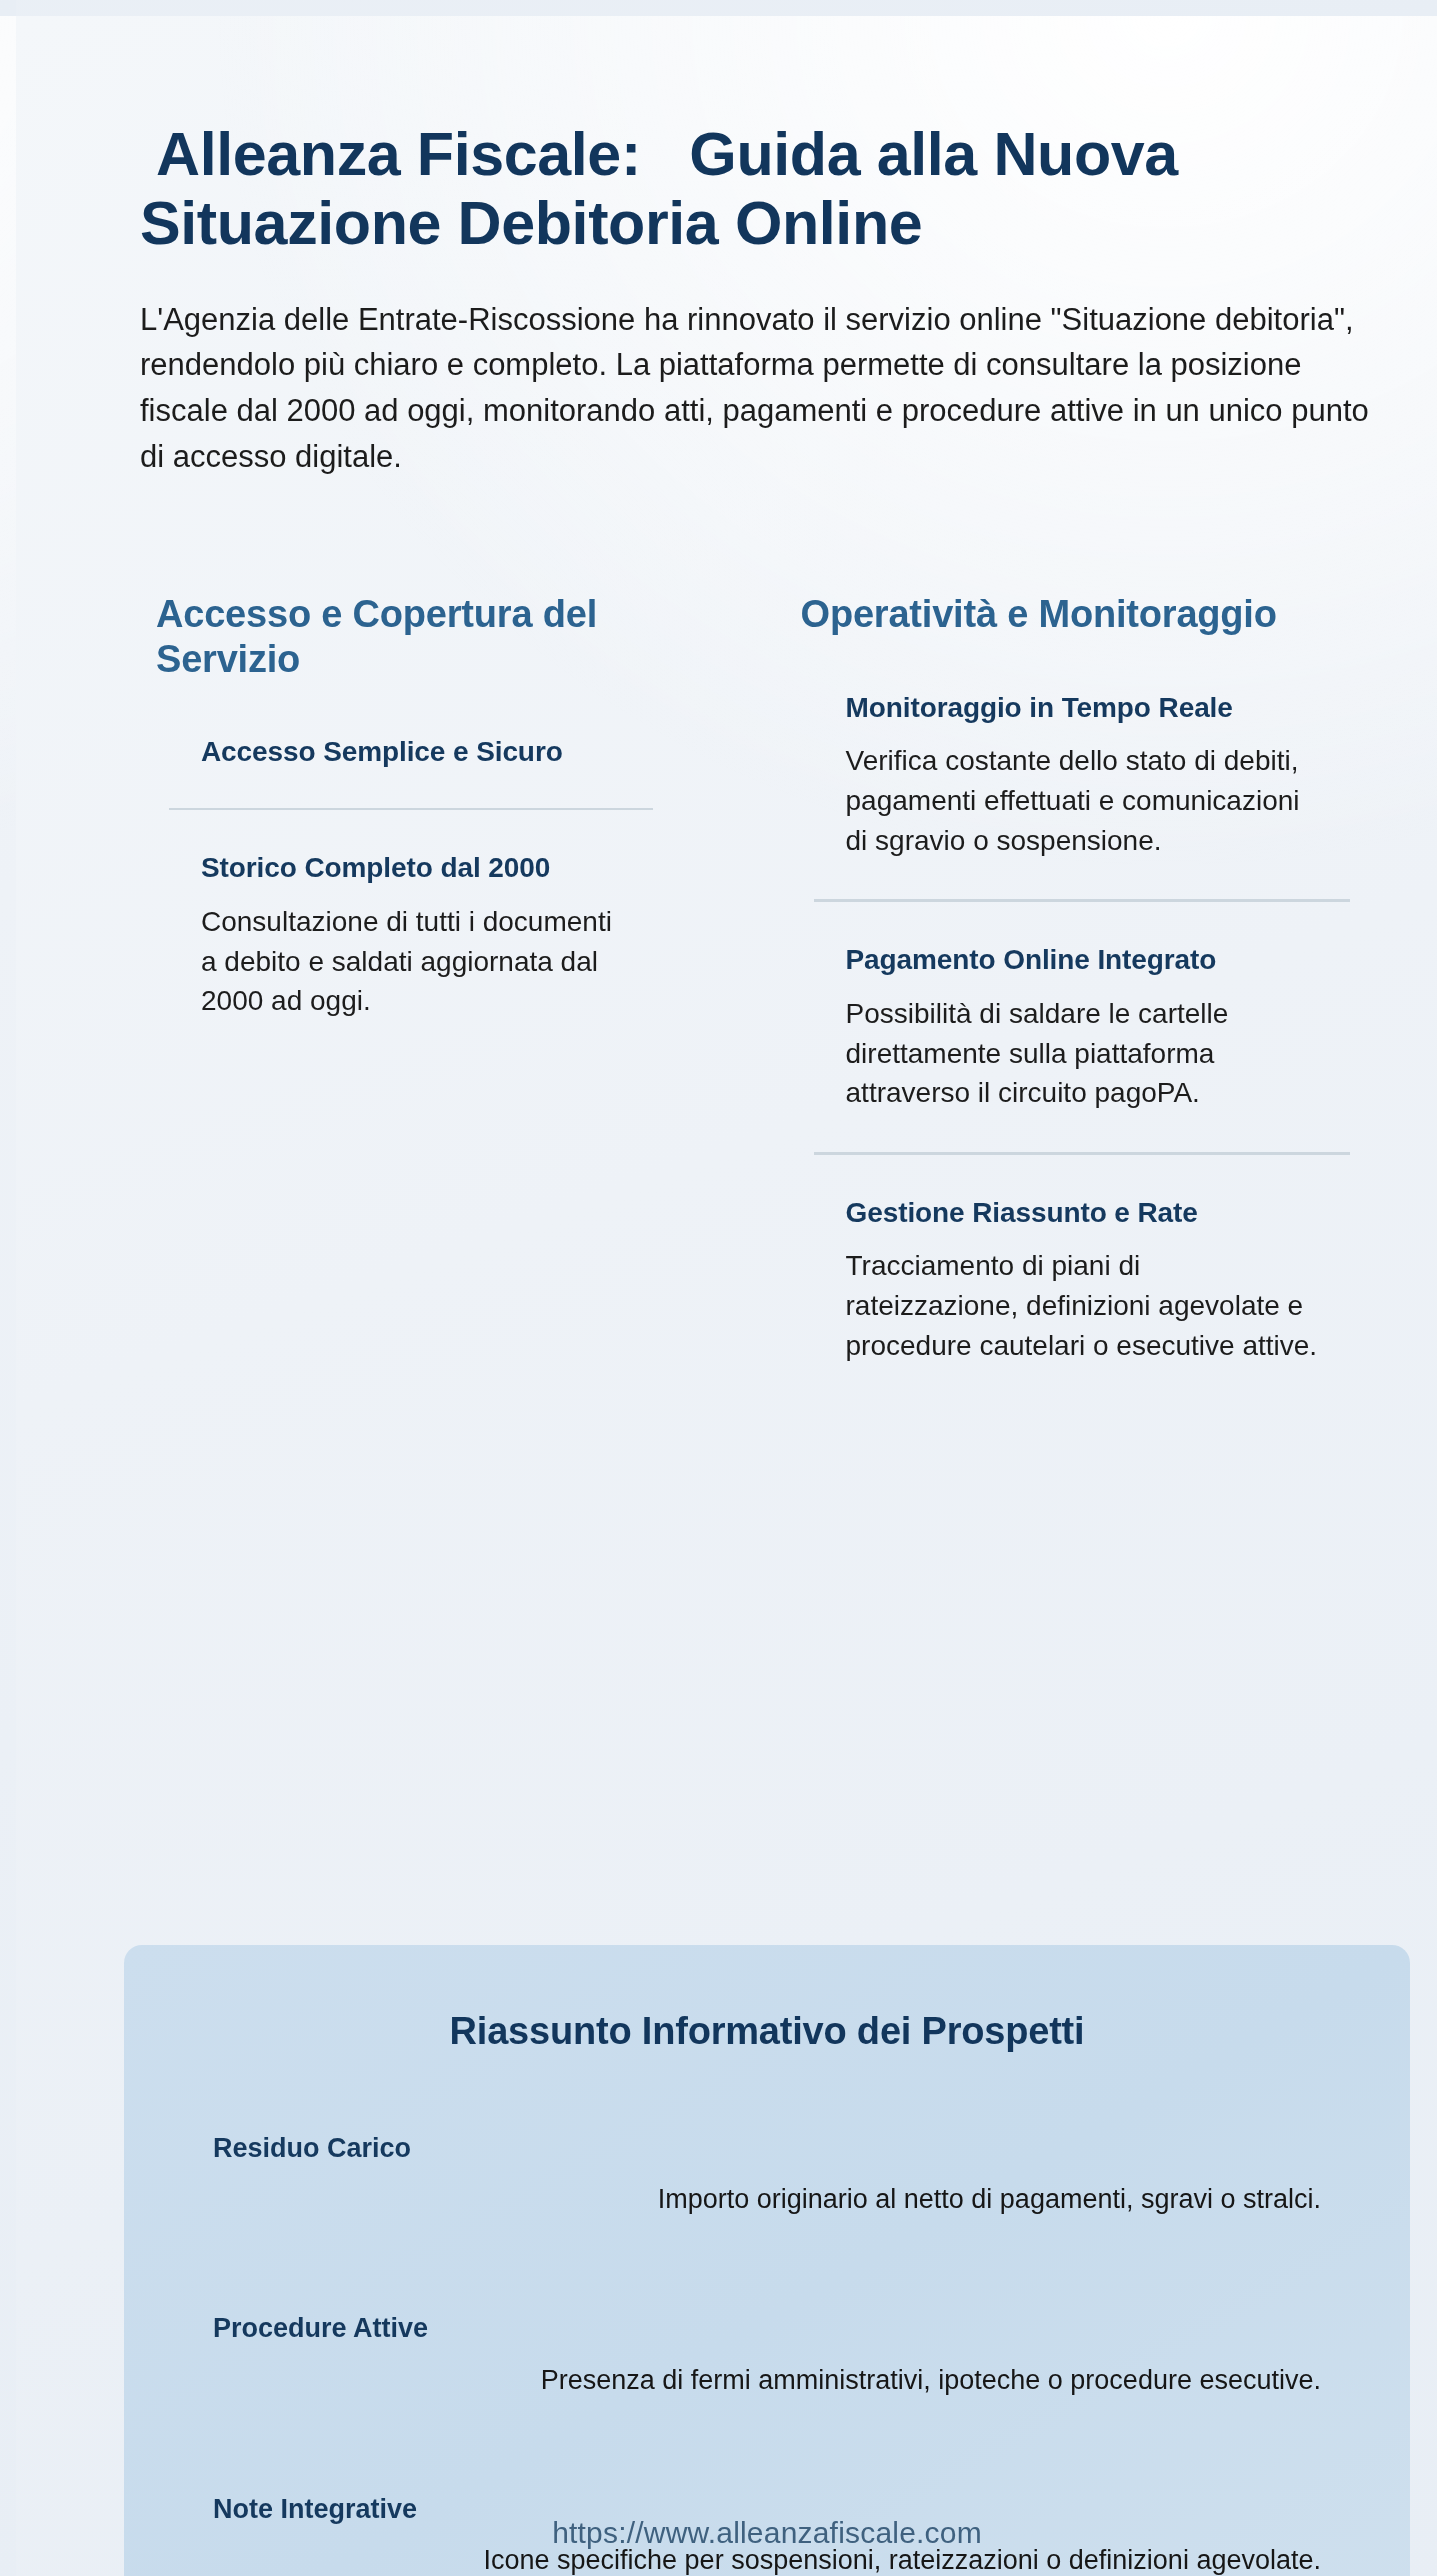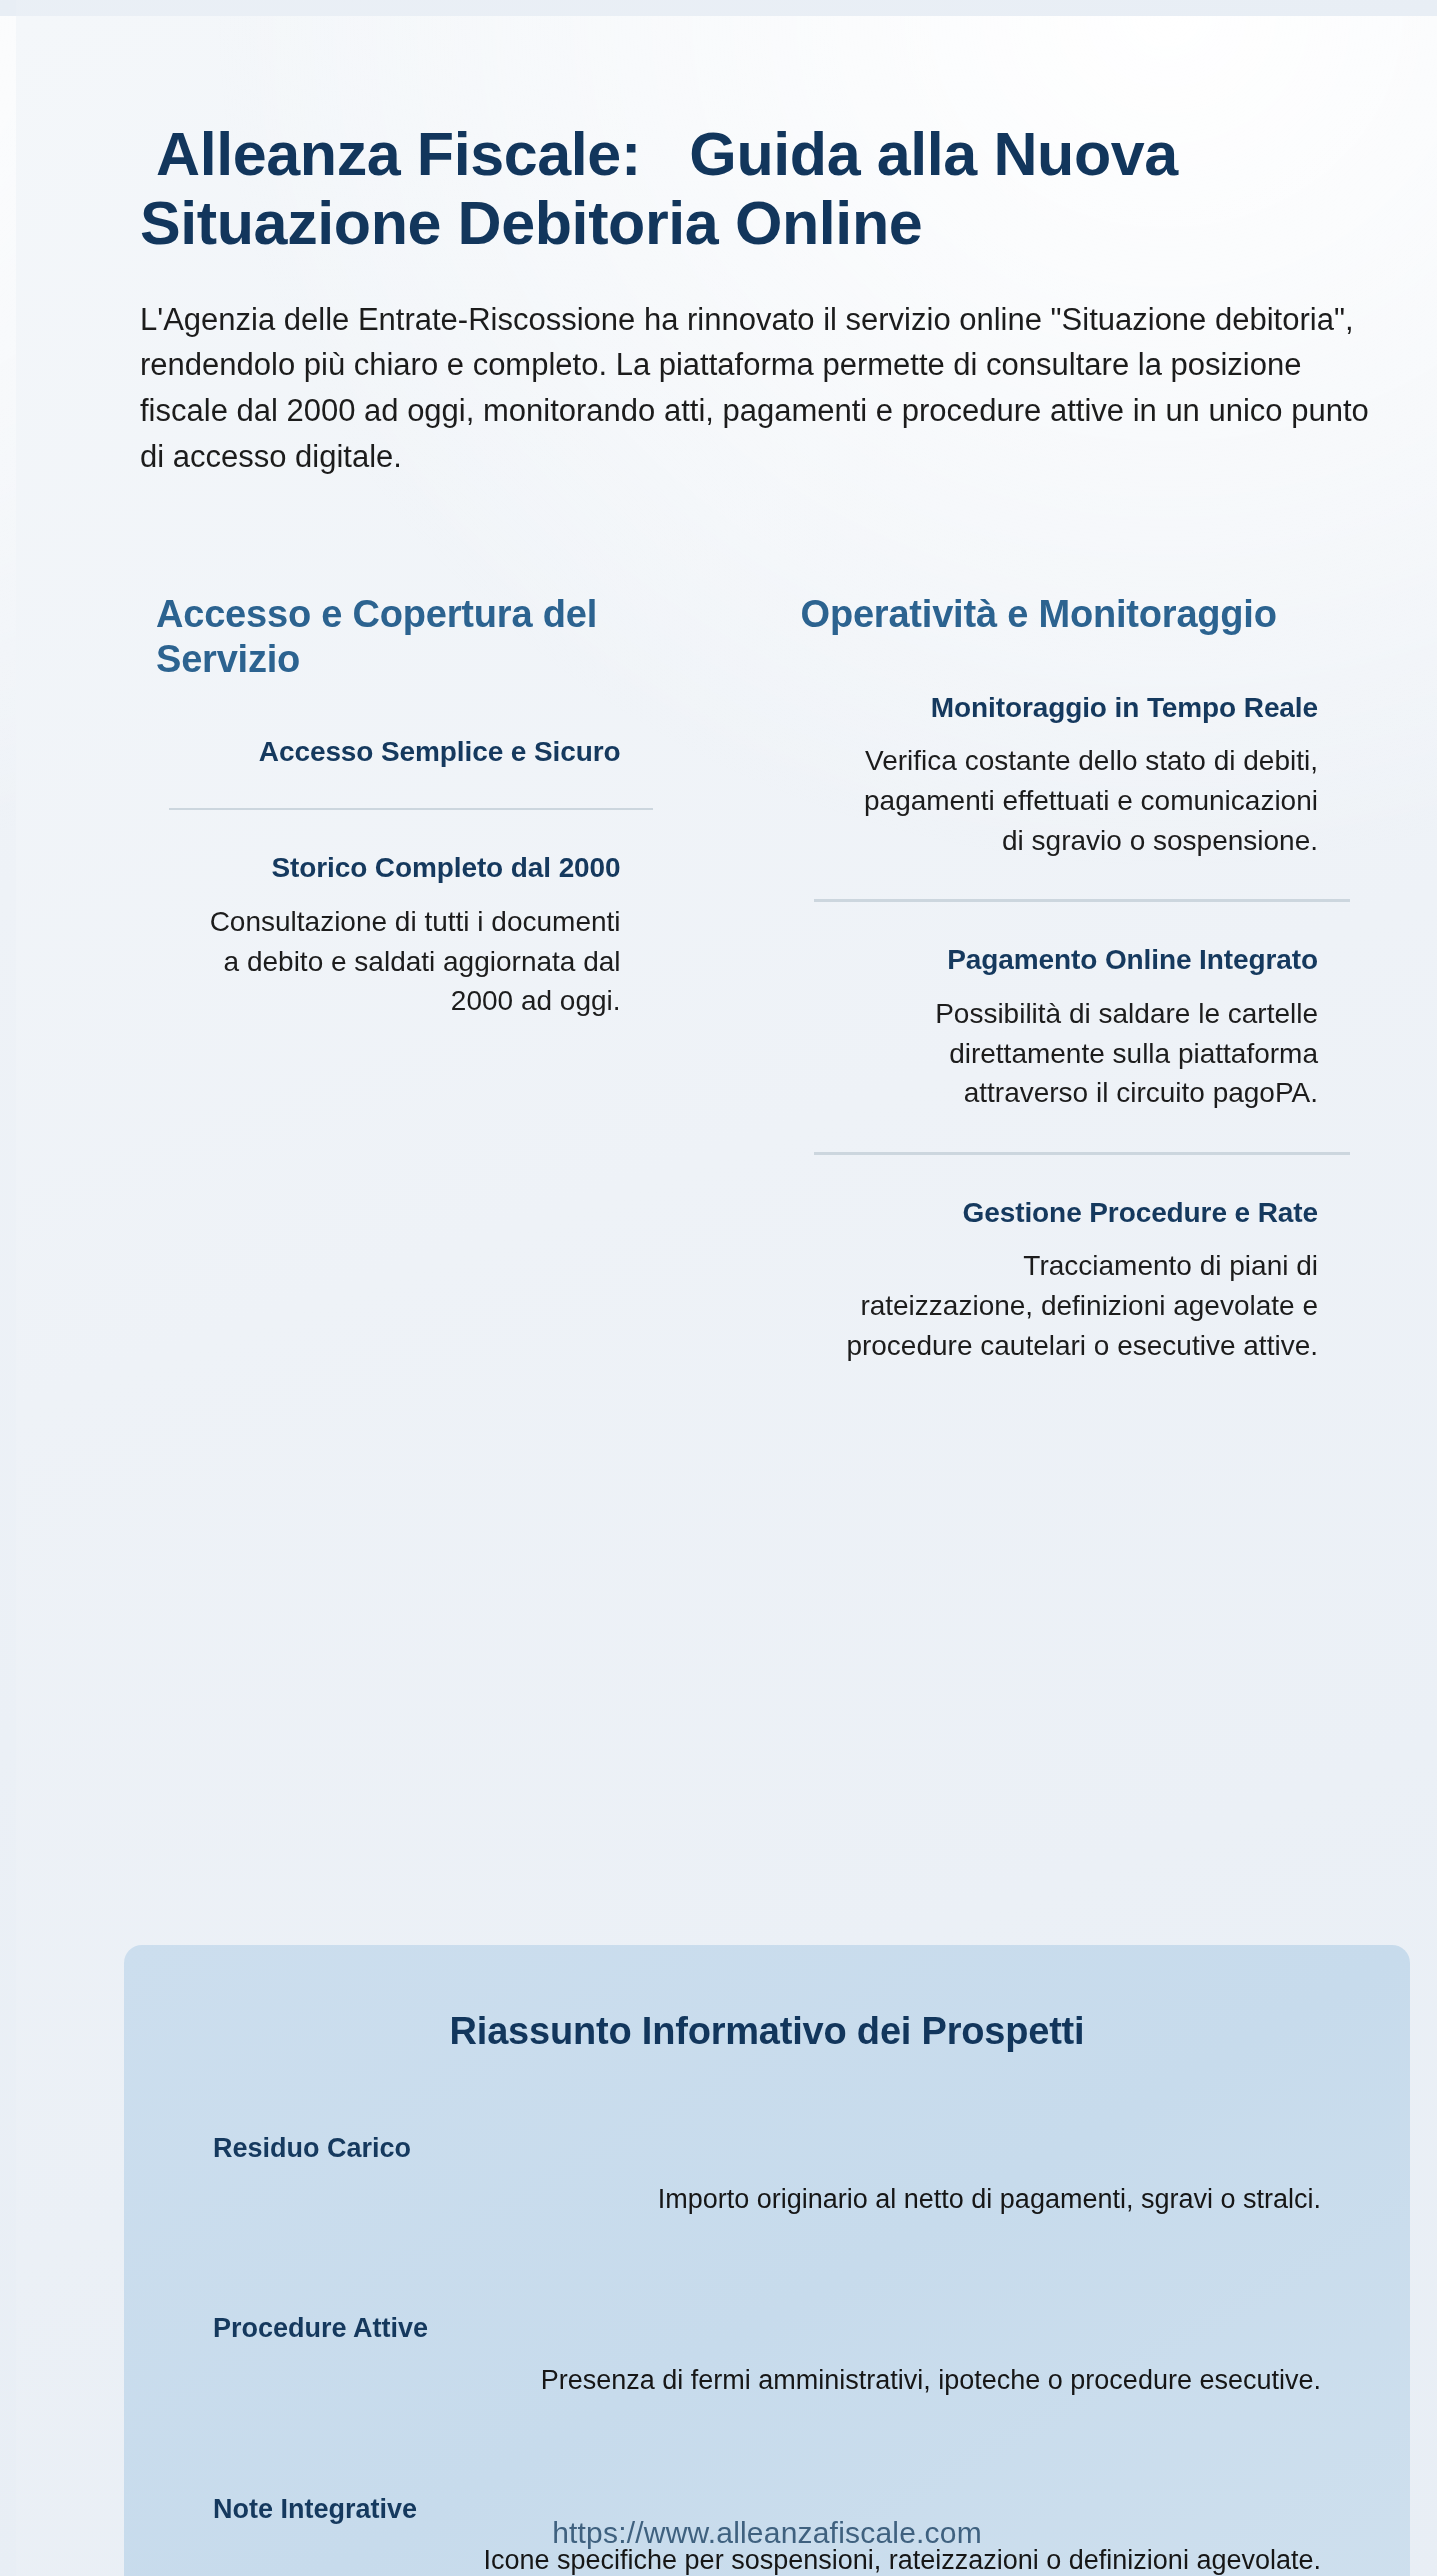--- a/index.html
+++ b/index.html
@@ -60,21 +60,21 @@
   .col-heading {
     font-size:38px;
     line-height:1.17;
     font-weight:bold;
     color:#2c6390;
     letter-spacing:-0.2px;
   }
 
   .items { margin-top:54px; }
 
-  .item { padding:0 0 0 13px;text-align:right; }
+  .item { padding:0 0 0 13px; }
 
   .item-divider {
     height:2.8px;
     background:#ccd6de;
     margin:39px 0 41px 13px;
   }
 
   .item-title {
     font-size:28px;
     font-weight:bold;
@@ -186,21 +186,21 @@
         <div class="item-divider"></div>
 
         <div class="item">
           <div class="item-title">Pagamento Online Integrato</div>
           <div class="item-body">Possibilità di saldare le cartelle direttamente sulla piattaforma attraverso il circuito pagoPA.</div>
         </div>
 
         <div class="item-divider"></div>
 
         <div class="item">
-          <div class="item-title">Gestione Procedure e Rate</div>
+          <div class="item-title">Gestione Riassunto e Rate</div>
           <div class="item-body">Tracciamento di piani di rateizzazione, definizioni agevolate e procedure cautelari o esecutive attive.</div>
         </div>
 
       </div>
     </div>
 
   </div>
 
   <div class="summary">
     <div class="summary-title">Riassunto Informativo dei Prospetti</div>

